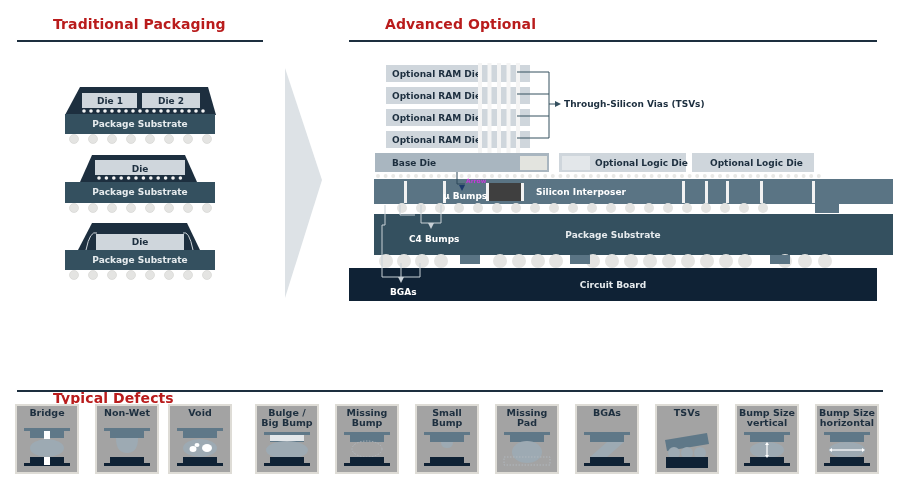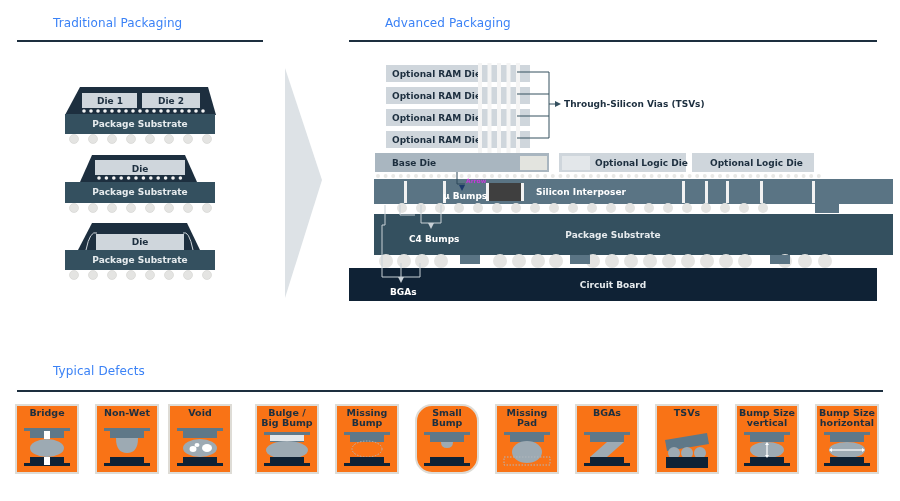--- a/index.html
+++ b/index.html
@@ -1,31 +1,31 @@
 <!DOCTYPE html>
 <html><head>
 <meta charset="utf-8">
 <style>
   html,body{margin:0;padding:0;background:#ffffff;}
   body{width:900px;height:501px;position:relative;overflow:hidden;font-family:"DejaVu Sans",sans-serif;color:#1d2f3f;}
-  .h{position:absolute;font-weight:normal;font-size:12px;color:#3b82f6;letter-spacing:0.1px;}
+  .h{position:absolute;font-weight:bold;font-size:14px;color:#b91c1c;letter-spacing:0.1px;}
   .rule{position:absolute;height:2px;background:#1d2f3f;}
   svg text{font-family:"DejaVu Sans",sans-serif;font-weight:bold;}
-  .defect{position:absolute;top:404px;width:64px;height:70px;border:2px solid #dedcd6;background:#f97316;box-sizing:border-box;}
+  .defect{position:absolute;top:404px;width:64px;height:70px;border:2px solid #dedcd6;background:#a3a3a3;box-sizing:border-box;}
   .defect .lbl{position:absolute;top:2px;left:0;width:100%;text-align:center;font-size:9.5px;font-weight:bold;line-height:10px;color:#1d2f3f;white-space:pre-line;}
   .defect svg{position:absolute;left:0;top:0;}
 </style>
 </head>
 <body>
 
 <div class="h" style="left:53px;top:16px;">Traditional Packaging</div>
 <div class="rule" style="left:17px;top:40px;width:246px;"></div>
-<div class="h" style="left:385px;top:16px;">Advanced Packaging</div>
+<div class="h" style="left:385px;top:16px;">Advanced Optional</div>
 <div class="rule" style="left:349px;top:40px;width:528px;"></div>
-<div class="h" style="left:53px;top:364px;">Typical Defects</div>
+<div class="h" style="left:53px;top:390px;">Typical Defects</div>
 <div class="rule" style="left:17px;top:390px;width:866px;"></div>
 
 <svg style="position:absolute;left:0;top:0;" width="300" height="340">
 
   <g>
     <polygon points="80,87 208,87 216,115 65,115" fill="#1d2f3f"></polygon>
     <rect x="82" y="93" width="55" height="15" fill="#cfd6dc"></rect>
     <rect x="142" y="93" width="58" height="15" fill="#cfd6dc"></rect>
     <text x="110" y="104" font-size="9" text-anchor="middle" fill="#1d2f3f">Die 1</text>
     <text x="171" y="104" font-size="9" text-anchor="middle" fill="#1d2f3f">Die 2</text>
@@ -362,21 +362,21 @@
       <div class="lbl">Missing
 Bump</div>
       <svg width="60" height="66">
         <rect x="7" y="26" width="46" height="3" fill="#5f7888"></rect>
         <rect x="13" y="29" width="34" height="7" fill="#5f7888"></rect>
         <ellipse cx="30" cy="43" rx="15" ry="8" fill="none" stroke="#b0b7bd" stroke-dasharray="1.5,1.5"></ellipse>
         <rect x="13" y="51" width="34" height="9" fill="#0f2235"></rect>
         <rect x="7" y="57" width="46" height="3" fill="#0f2235"></rect>
       </svg>
     </div>
-    <div class="defect" style="left: 415px; border-radius: 17px;">
+    <div class="defect" style="left: 415px;">
       <div class="lbl">Small
 Bump</div>
       <svg width="60" height="66">
         <rect x="7" y="26" width="46" height="3" fill="#5f7888"></rect>
         <rect x="13" y="29" width="34" height="7" fill="#5f7888"></rect>
         <path d="M24,36 Q24,42 30,42 Q36,42 36,36Z" fill="#9daab3"></path>
         <rect x="13" y="51" width="34" height="9" fill="#0f2235"></rect>
         <rect x="7" y="57" width="46" height="3" fill="#0f2235"></rect>
       </svg>
     </div>

